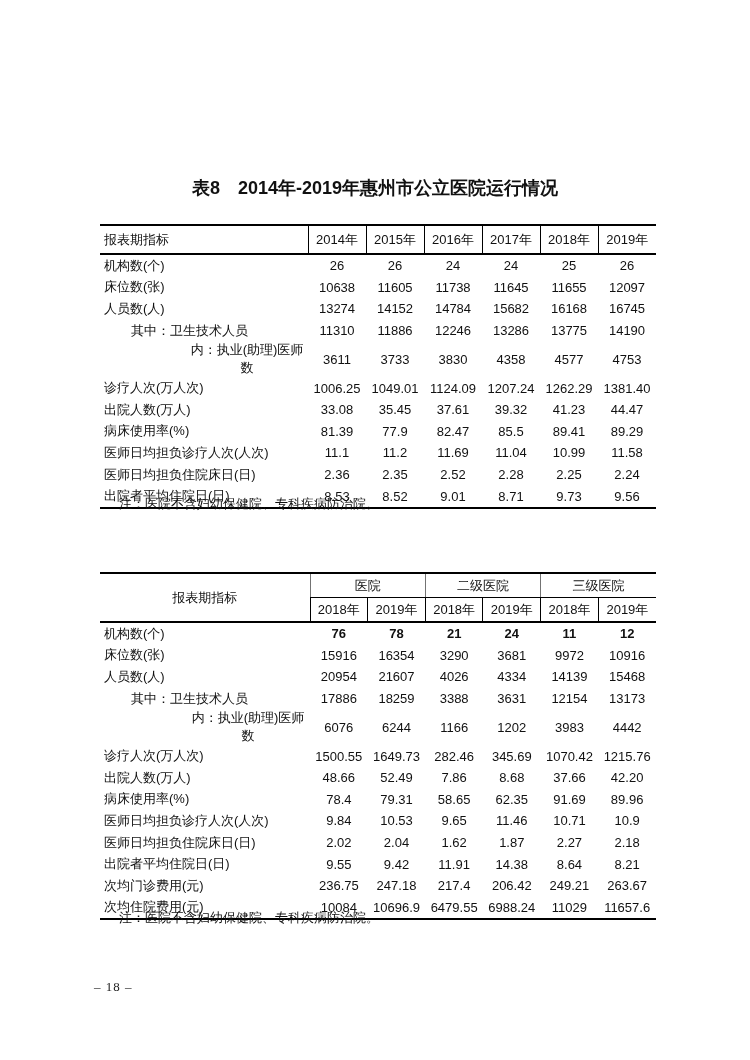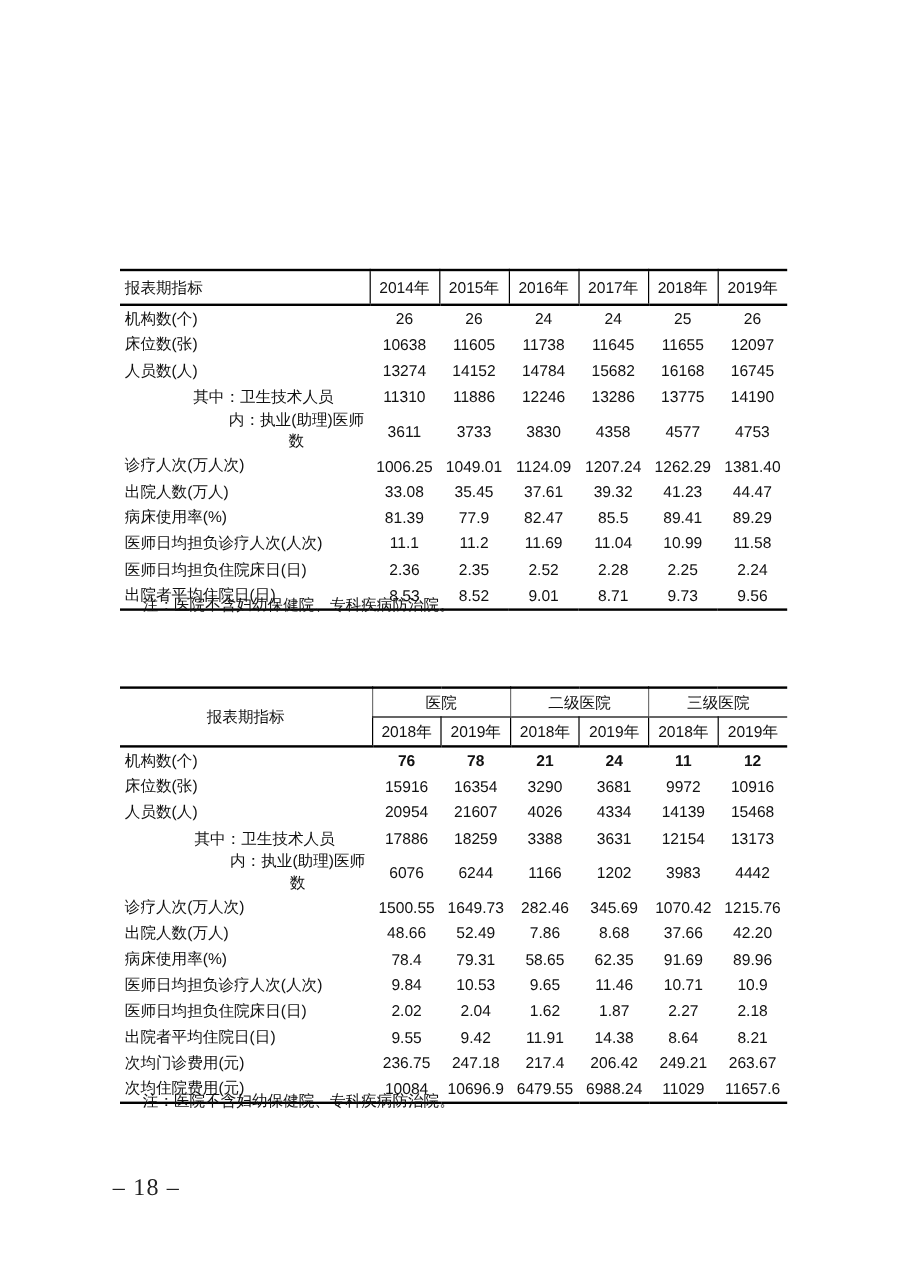--- a/index.html
+++ b/index.html
@@ -49,42 +49,43 @@
   .h-groups th.grp { height:23px; border-left:1px solid #737373; border-bottom:1px solid #000; }
   .h-years9 th.yr { height:23px; border-left:1px solid #000; border-bottom:2px solid #000; }
 
   
   .tbl td {
     height:21.6px; padding:0;
     text-align:center; vertical-align:middle;
     font-size:13px;
   }
   .tbl td.lab { text-align:left; padding-left:4px; }
-  .tbl td.ind1 { padding-left:31px;text-align:center; }
+  .tbl td.ind1 { padding-left:31px; }
   .tbl td.ind2 { padding-left:86px;text-align:center; }
   .bold-row td.val { font-weight:700; }
 
   .note {
     position:absolute; left:119px;
     font-size:13px; color:#111;
   }
   .n8 { top:495px; }
   .n9 { top:909px; }
 
   .pageno {
     position:absolute; left:94px; top:979px;
     font-family:"Liberation Serif","DejaVu Serif",serif;
-    font-size:20px; color:#222; letter-spacing:1px;
+    font-size:13px; color:#222; letter-spacing:1px;
   }
 </style>
 </head>
 <body>
 
 <div class="page">
 
+  <h1 class="title t8-title">表8　2014年-2019年惠州市公立医院运行情况</h1>
 
   <table class="tbl t8pos">
     <colgroup>
       <col class="c-label8">
         <col>
         <col>
         <col>
         <col>
         <col>
         <col>

